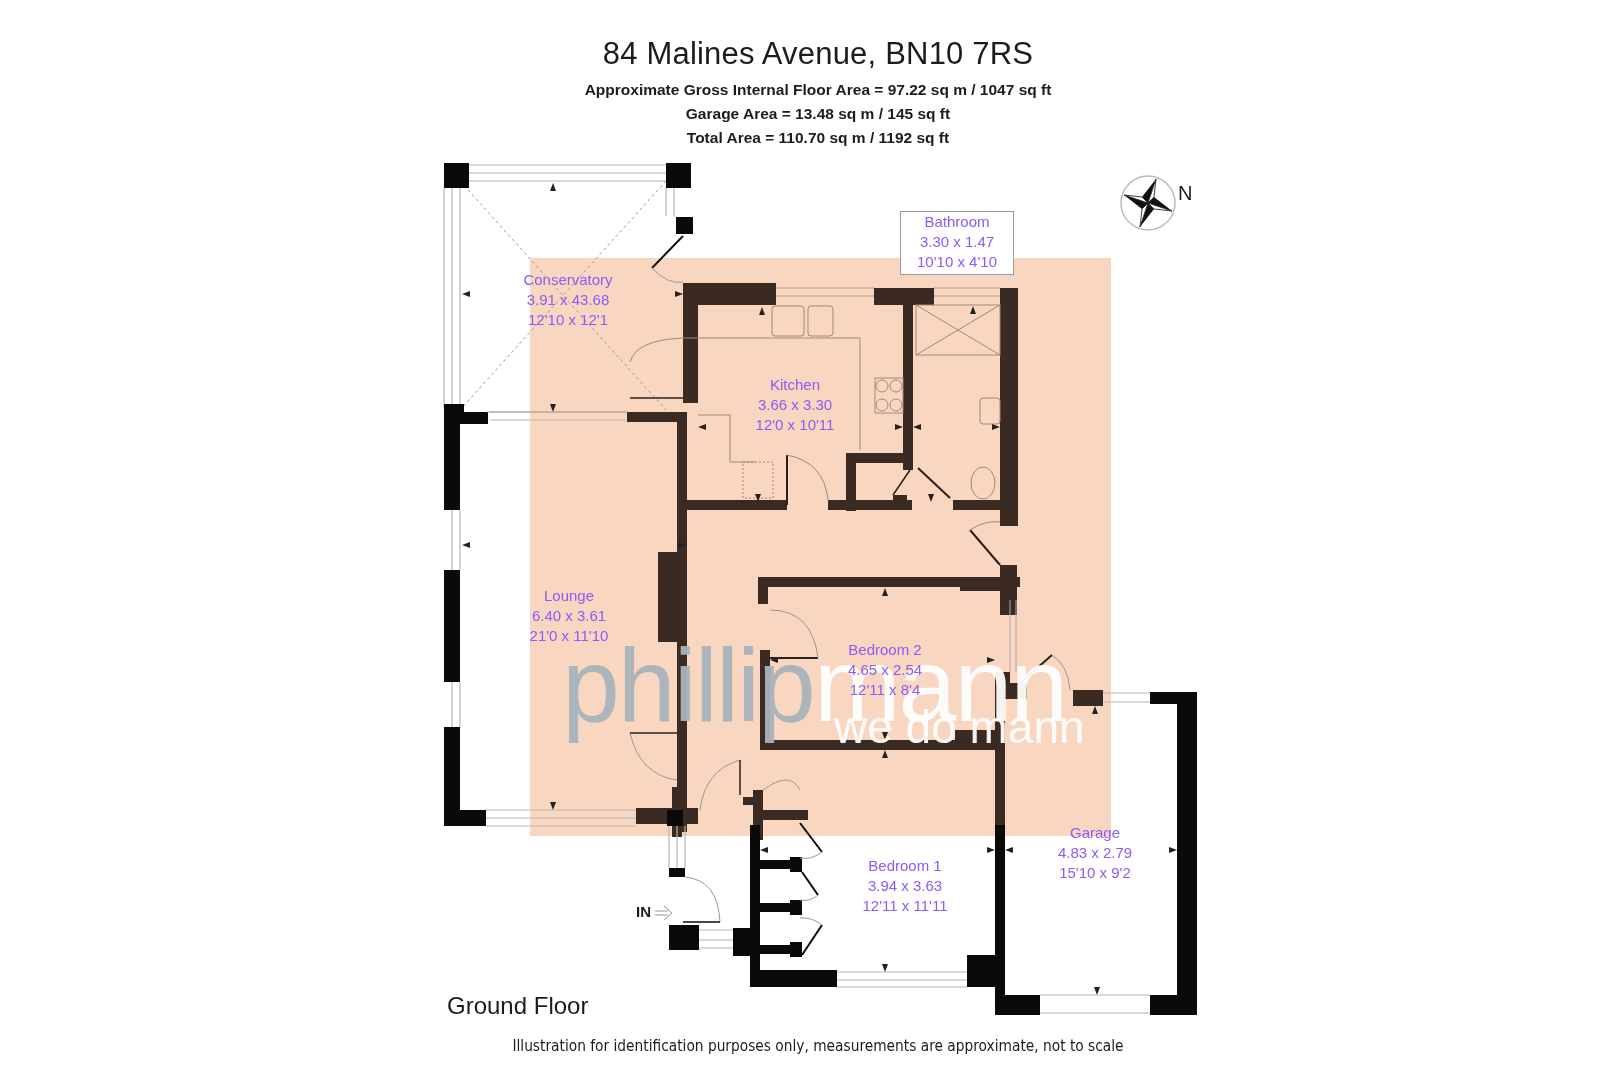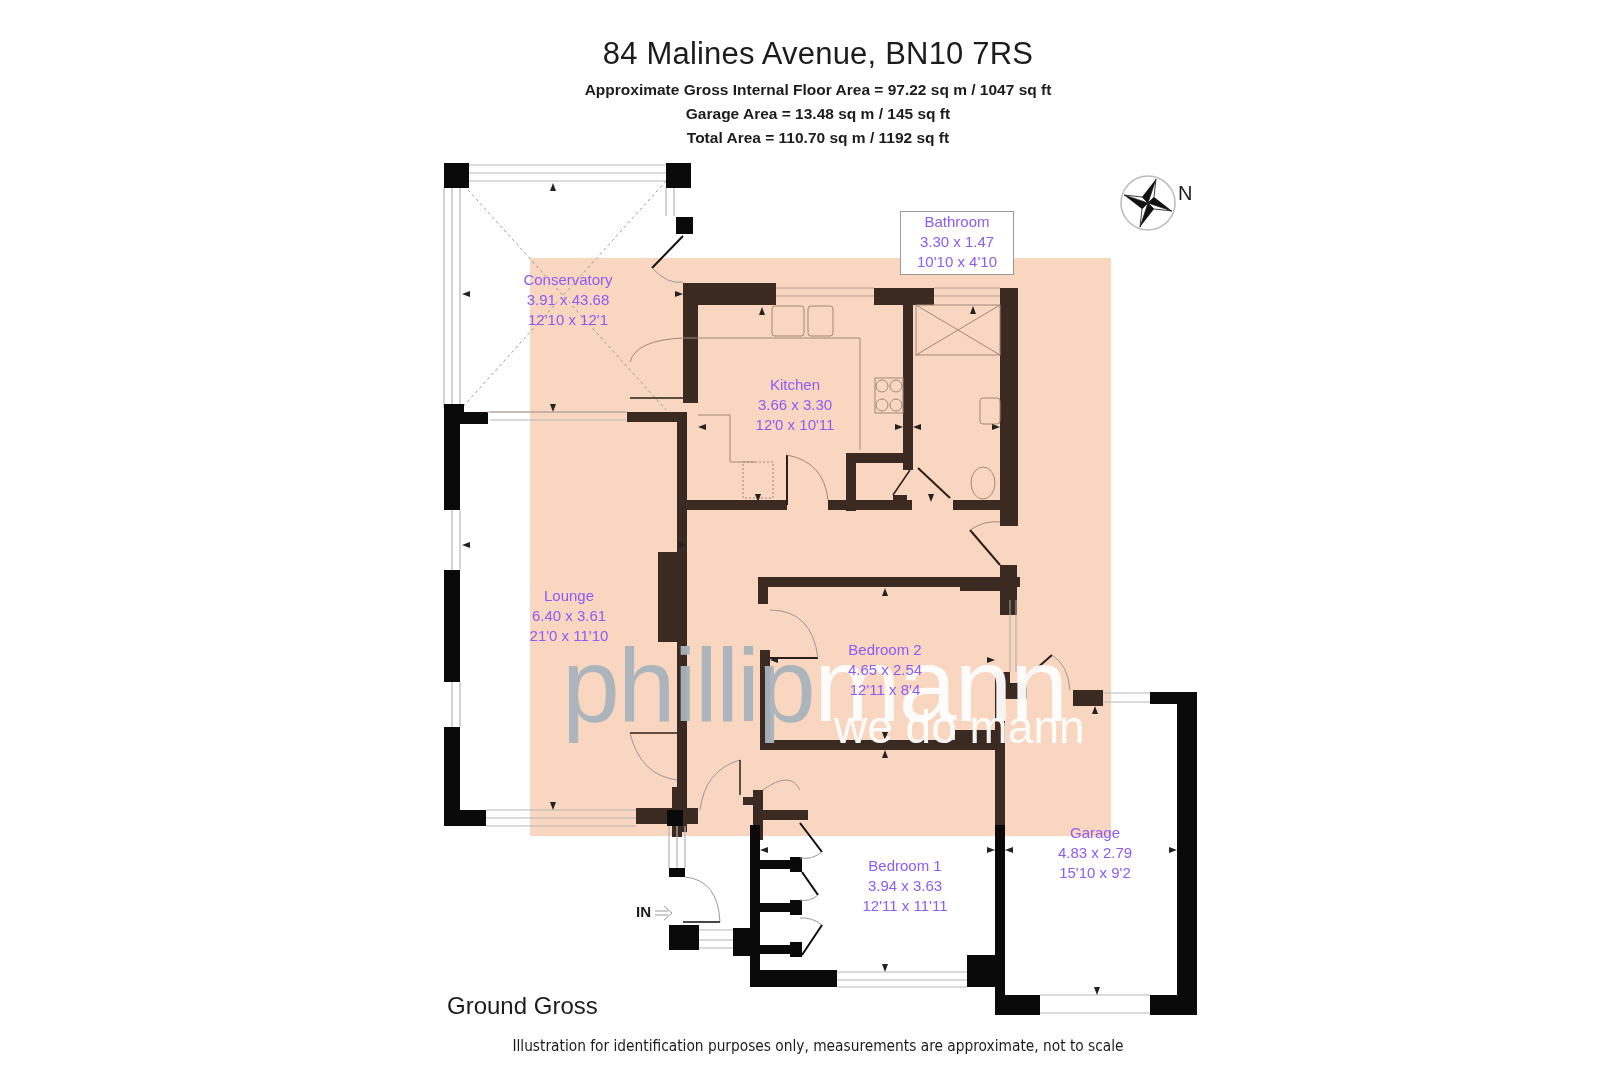--- a/index.html
+++ b/index.html
@@ -324,14 +324,14 @@
 </div>
 <div class="room-label" style="left:1035px; top:823px; width:120px;">
   <span>Garage</span>
     <span>4.83 x 2.79</span>
     <span>15'10 x 9'2</span>
 </div>
 
 <div class="compass-n">N</div>
 <div class="in-label">IN</div>
 
-<div class="ground">Ground Gross</div>
+<div class="ground">Ground Floor</div>
 <div class="footer">Illustration for identification purposes only, measurements are approximate, not to scale</div>
 
 </body></html>

